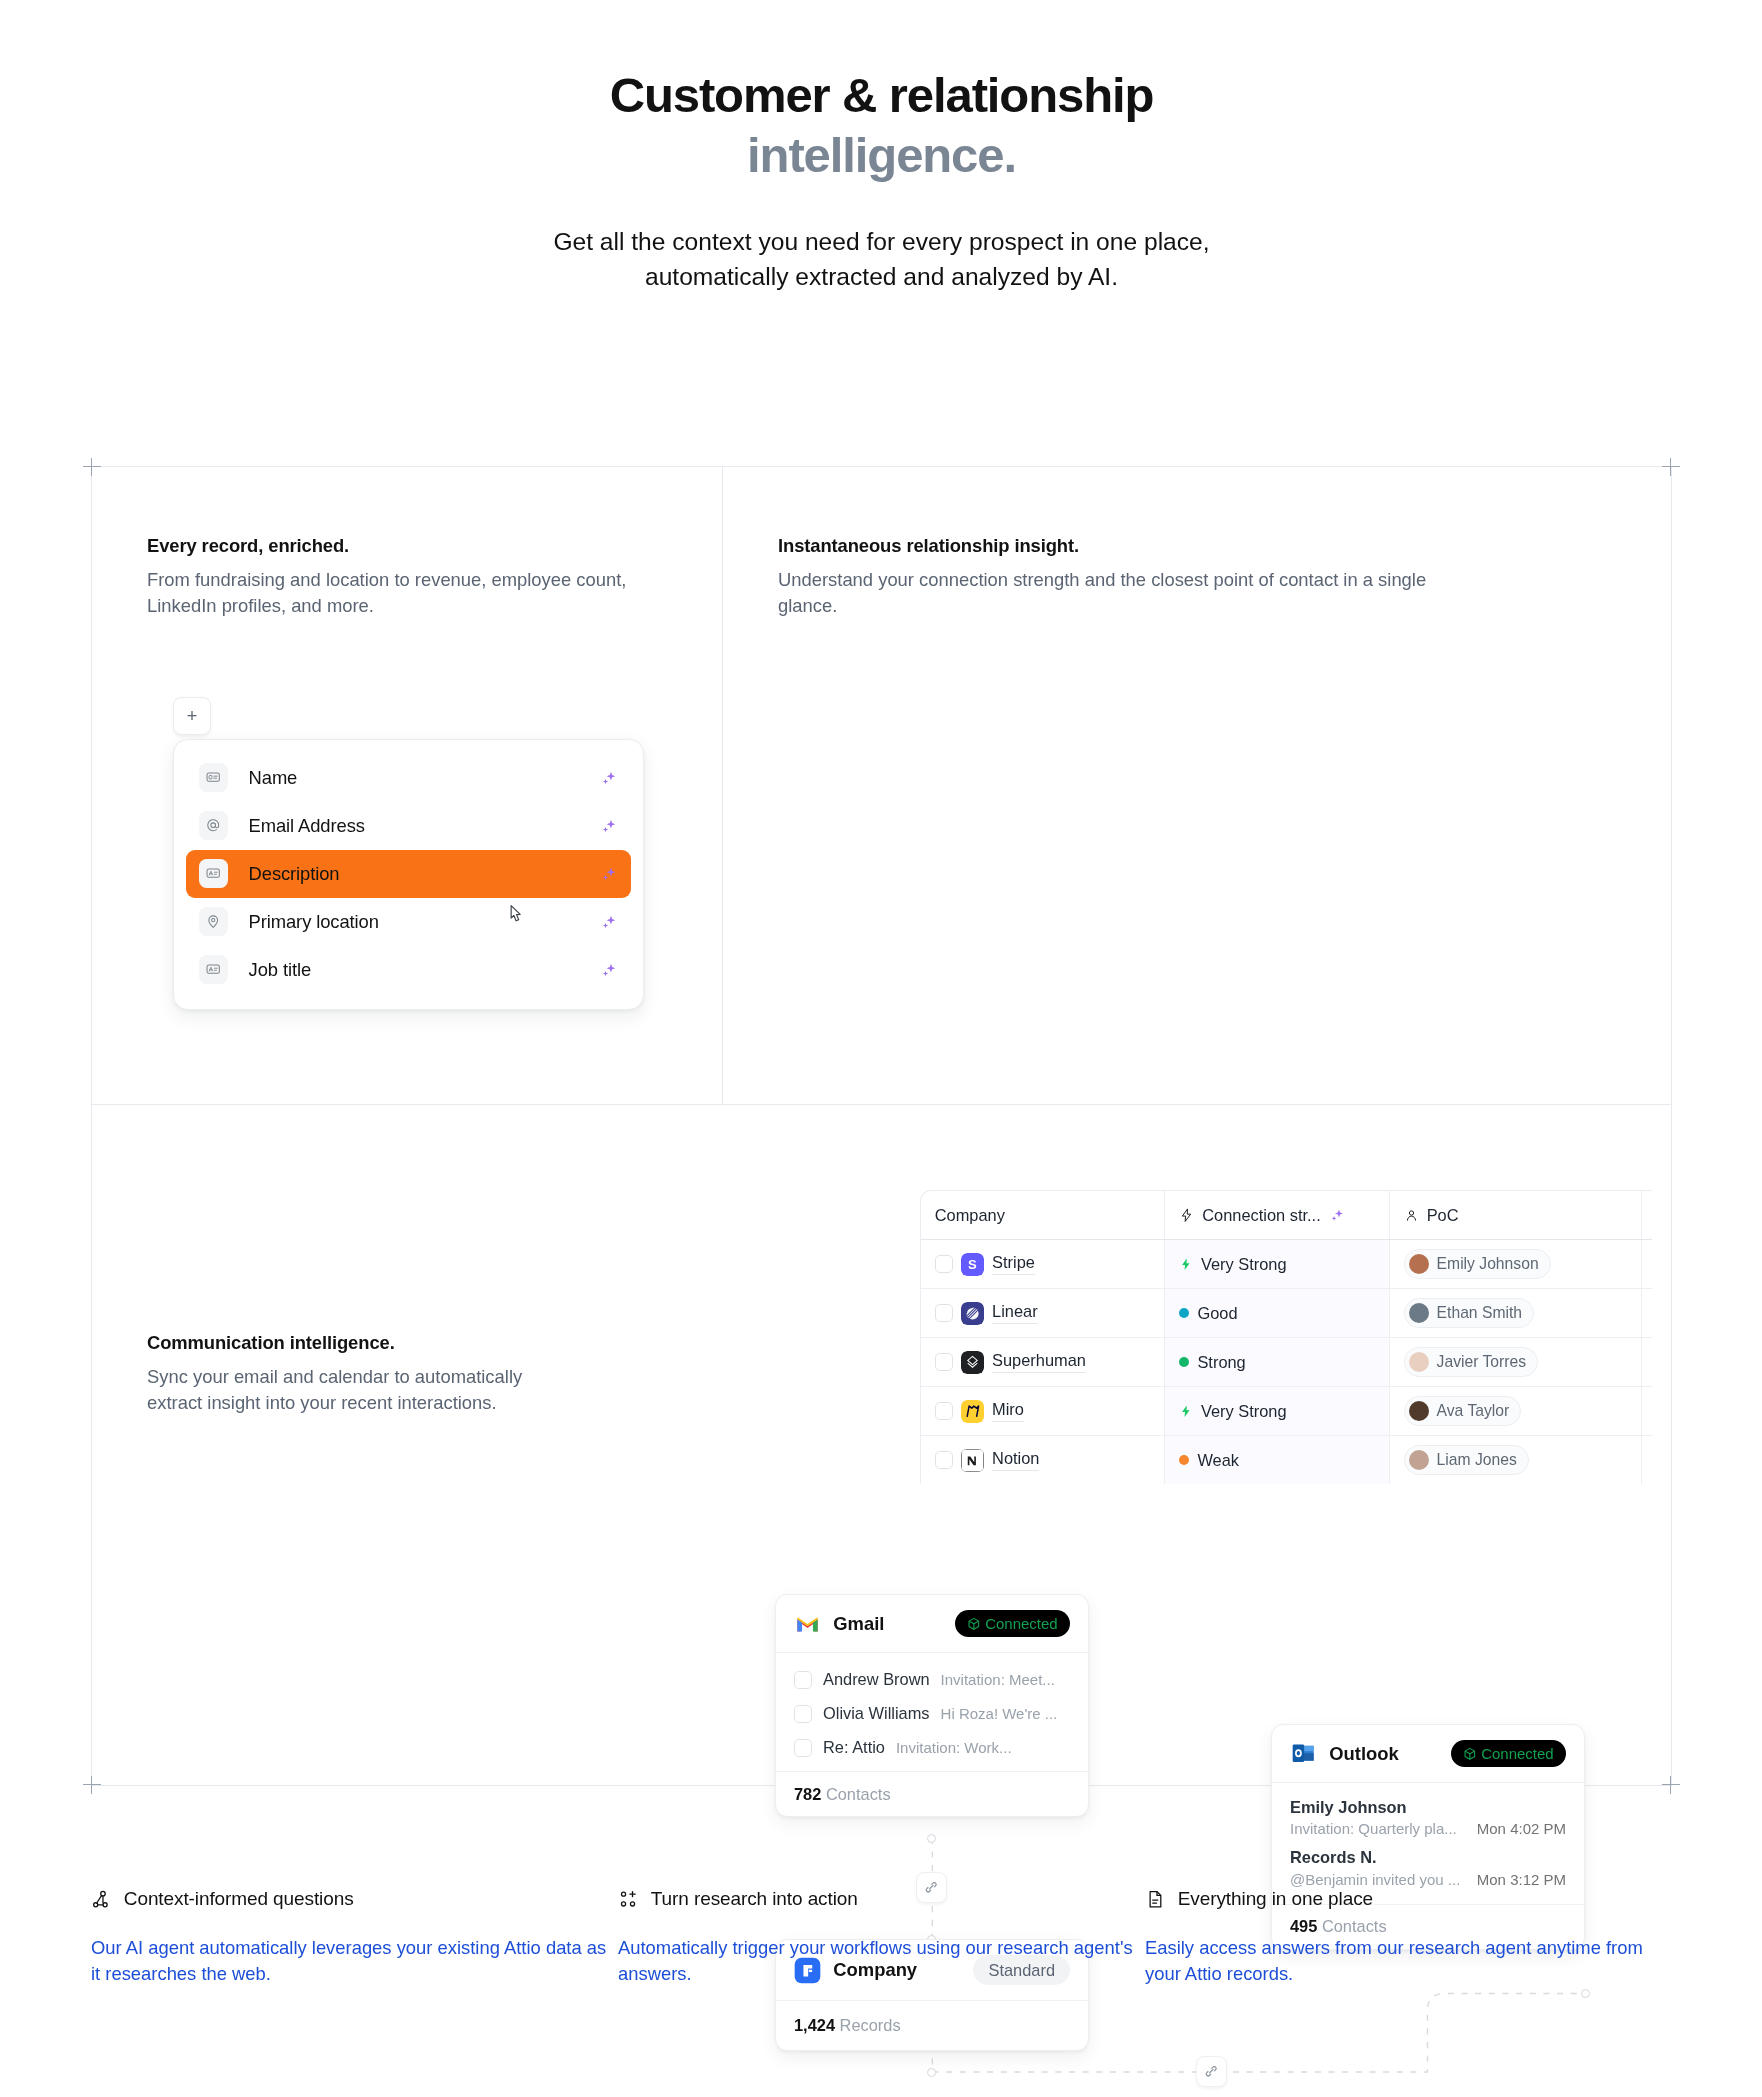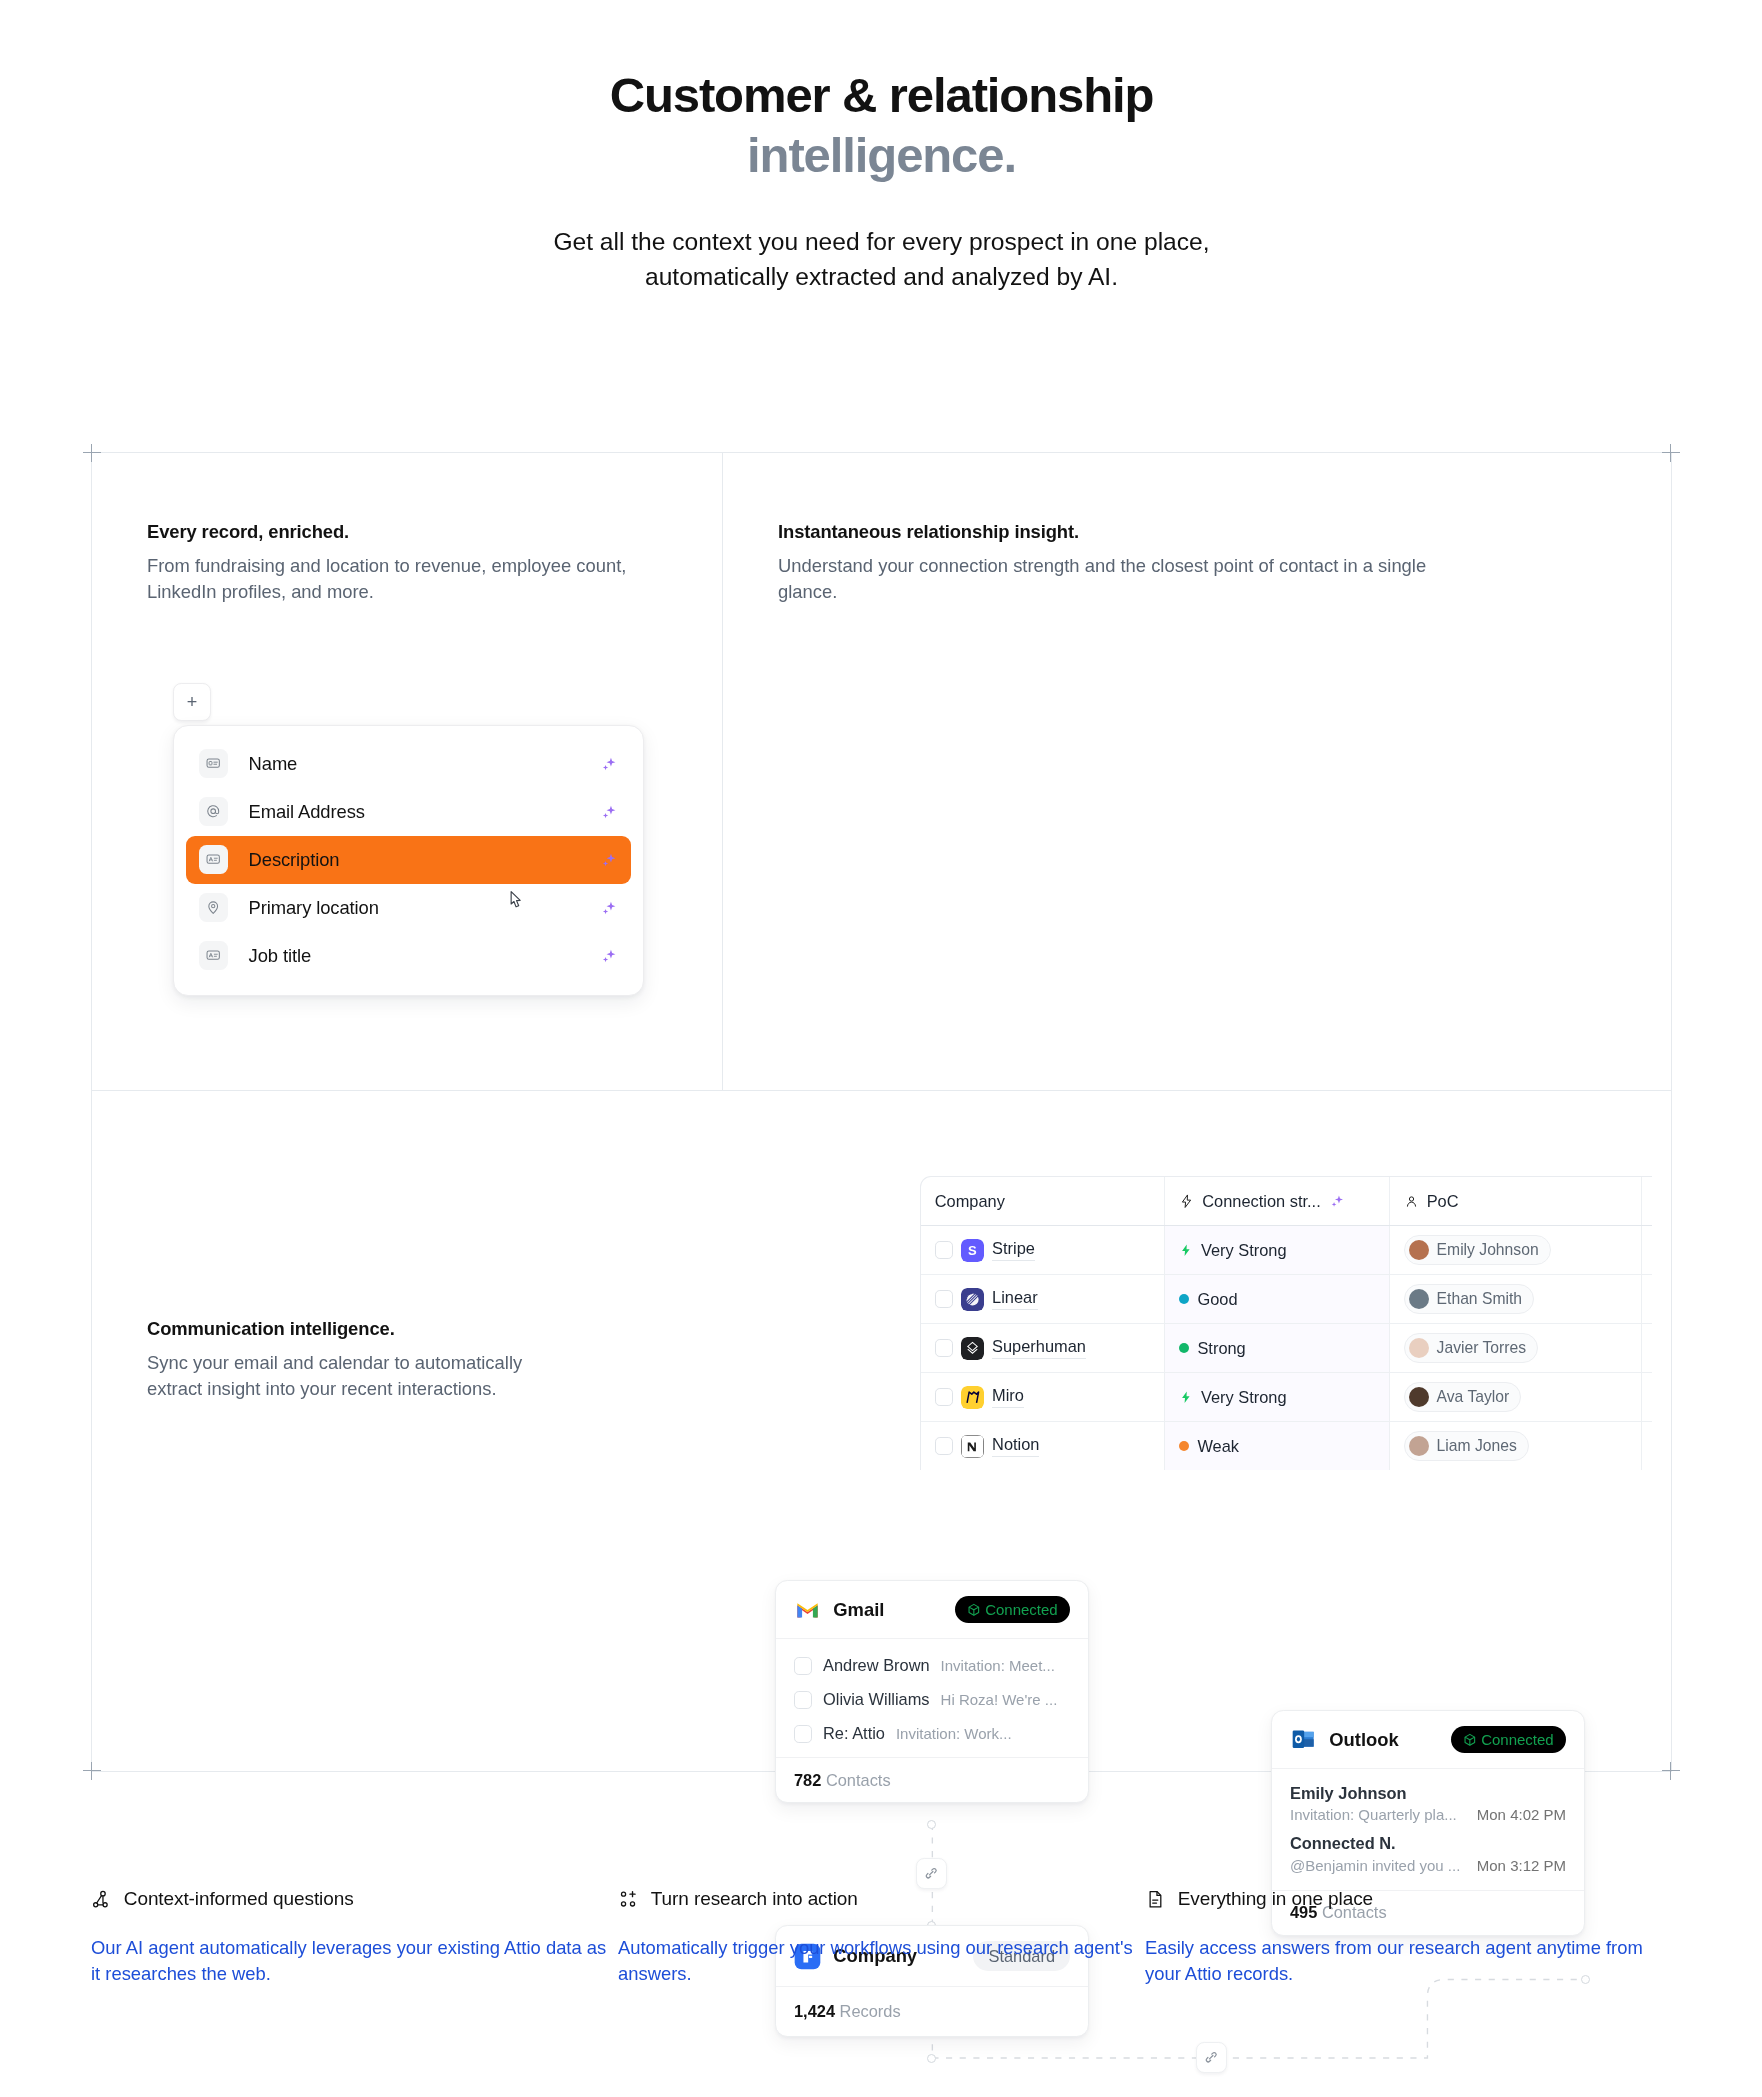--- a/index.html
+++ b/index.html
@@ -26,21 +26,21 @@
     font-size: 24.6px;
     line-height: 1.44;
     color: #121212;
     font-weight: 400;
   }
 
   
   .panel {
     position: absolute;
     left: 91px;
-    top: 452px;
+    top: 466px;
     width: 1581px;
     height: 1320px;
     border: 0.7px solid #e6eaee;
   }
   .panel .vdiv {
     position: absolute;
     left: 630px; top: 0; width: 0.7px; height: 637px;
     background: #e6eaee;
   }
   .panel .hdiv {
@@ -576,21 +576,21 @@
       </div>
       <div style="padding:11px 0 9.6px 0;" id="outlook-rows">
           <div class="ol-item">
             <div class="nm">Emily Johnson</div>
             <div class="ol-line">
               <span class="sub">Invitation: Quarterly pla...</span>
               <span class="tm">Mon 4:02 PM</span>
             </div>
           </div>
           <div class="ol-item">
-            <div class="nm">Connected N.</div>
+            <div class="nm">Records N.</div>
             <div class="ol-line">
               <span class="sub">@Benjamin invited you ...</span>
               <span class="tm">Mon 3:12 PM</span>
             </div>
           </div>
         </div>
       <div class="footrow">
         <b>495</b>
         <span>Contacts</span>
       </div>

